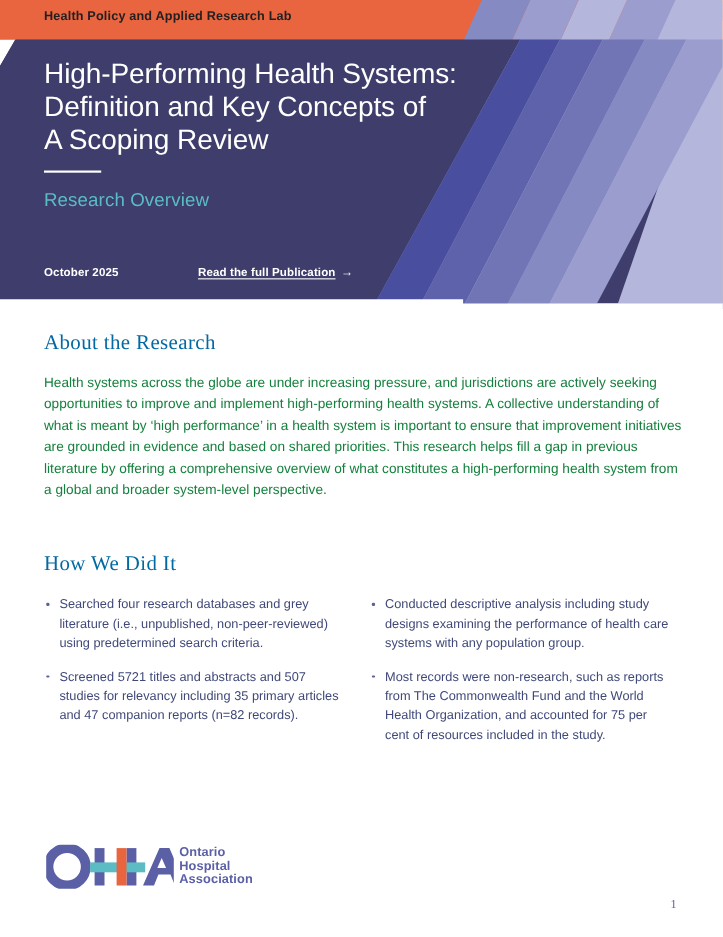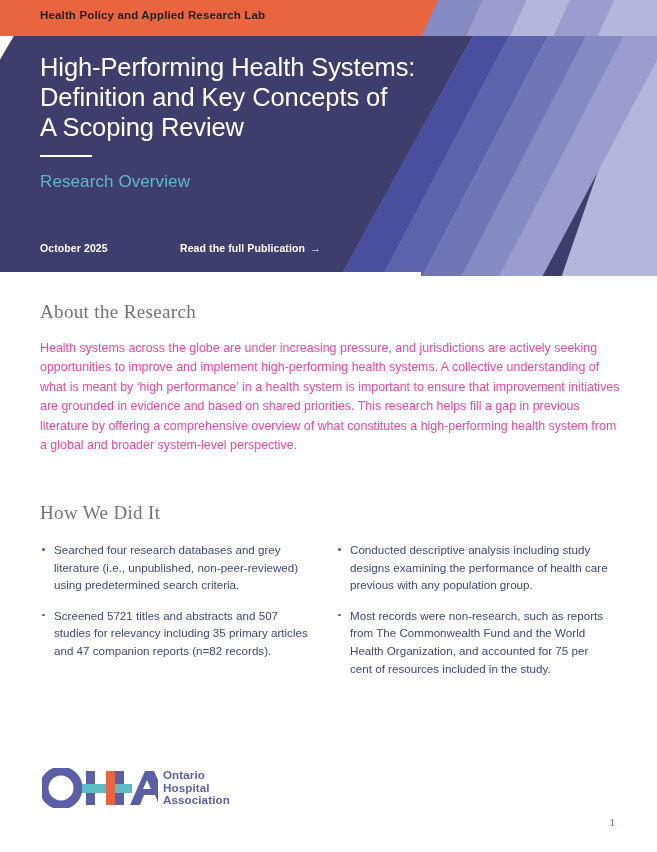--- a/index.html
+++ b/index.html
@@ -88,48 +88,48 @@
     font-weight:bold;
     color:#ffffff;
     text-decoration:none;
     letter-spacing:0.1px;
     white-space:nowrap;
     display:inline-flex;
     align-items:baseline;
     gap:5px;
     cursor:pointer;
   }
-  .readlink .ltext { text-underline-offset:2px; }
+  .readlink .ltext { text-decoration:underline; text-underline-offset:2px; }
   .readlink .arrow { text-decoration:none; font-size:11px; }
 
   
   .content {
     position:absolute;
     left:0; top:281px;
     width:657px;
   }
 
   .sec-head {
     font-family:"Liberation Serif", serif;
     font-size:19px;
     font-weight:400;
-    color:#737373;
+    color:#0369a1;
     letter-spacing:0.35px;
   }
 
   .about {
     position:absolute;
     left:40px; top:20px;
     width:580px;
   }
   .about-body {
     margin-top:16px;
     font-size:12.4px;
     line-height:19.4px;
-    color:#ec4899;
+    color:#15803d;
     letter-spacing:0.02px;
   }
   .about-body p { margin:0; }
 
   .how {
     position:absolute;
     left:40px; top:221px;
     width:580px;
   }
   .cols {
@@ -264,21 +264,21 @@
       <h2 class="sec-head">How We Did It</h2>
       <div class="cols">
         <div class="col">
           <ul class="blist">
             <li>Searched four research databases and grey literature (i.e., unpublished, non-peer-reviewed) using predetermined search criteria.</li>
             <li>Screened 5721 titles and abstracts and 507 studies for relevancy including 35 primary articles and 47 companion reports (n=82 records).</li>
           </ul>
         </div>
         <div class="col">
           <ul class="blist">
-            <li>Conducted descriptive analysis including study designs examining the performance of health care previous with any population group.</li>
+            <li>Conducted descriptive analysis including study designs examining the performance of health care systems with any population group.</li>
             <li>Most records were non-research, such as reports from The Commonwealth Fund and the World Health Organization, and accounted for 75 per cent of resources included in the study.</li>
           </ul>
         </div>
       </div>
     </section>
   </div>
 
   <div class="footer">
     <div class="logo">
       <svg class="logo-mark" width="116" height="40" viewBox="0 0 116 40">

